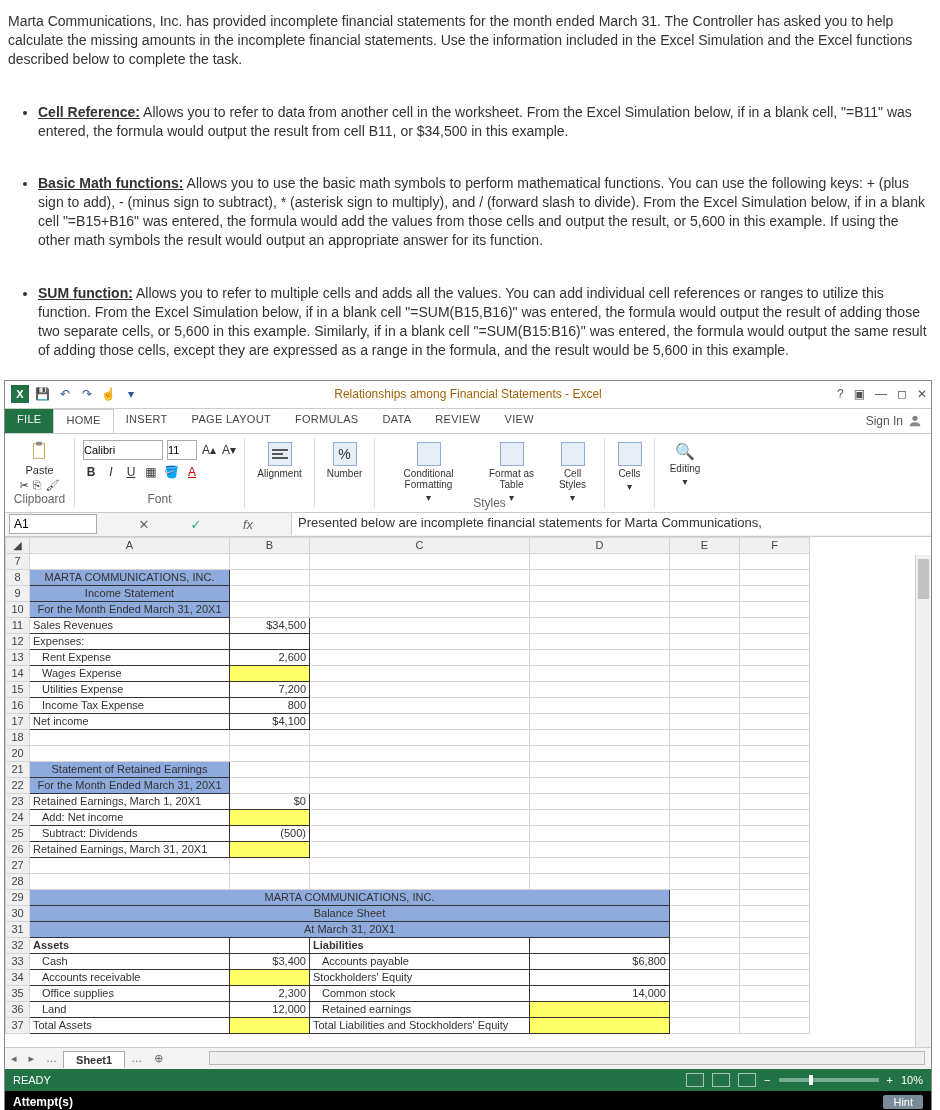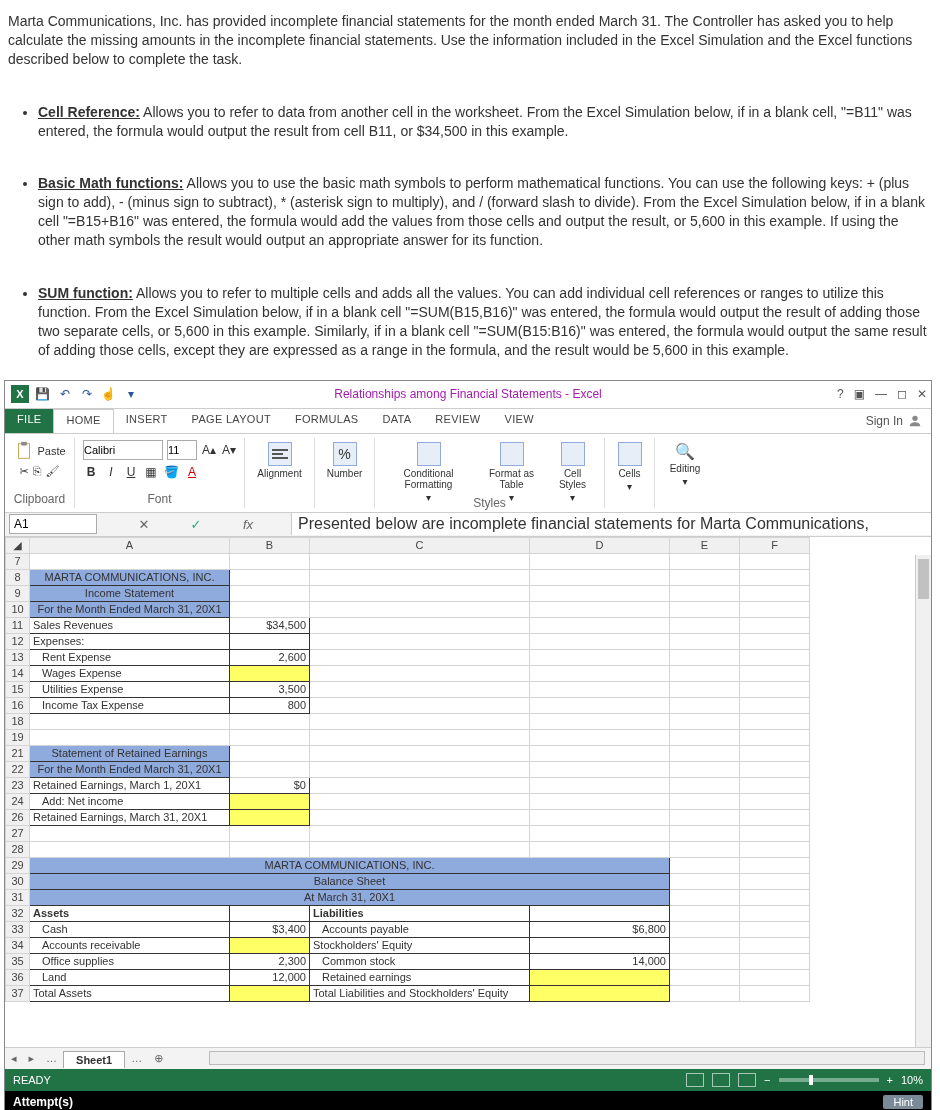--- a/index.html
+++ b/index.html
@@ -4,43 +4,43 @@
 <style>
   * { box-sizing: border-box; margin: 0; padding: 0; }
   body { font-family: Arial, sans-serif; font-size: 13px; color: #333; background: #fff; width: 940px; }
   .instructions { padding: 12px 8px 10px 8px; line-height: 1.35; font-size: 14px; }
   .instructions ul { margin: 10px 0 10px 30px; }
   .instructions li { margin-bottom: 6px; margin-top: 34px; }
   .term { font-weight: bold; text-decoration: underline; }
   .excel-frame { border: 1px solid #888; margin: 0 4px; width: 928px; }
   .titlebar { background: #fff; height: 28px; display: flex; align-items: center; font-size: 12px; color: #555; position: relative; border-bottom: 1px solid #ccc; }
   .titlebar .qat { display: flex; align-items: center; gap: 6px; padding: 0 6px; }
-  .titlebar .titletext { position: absolute; left: 0; right: 0; text-align: center; pointer-events: none; font-size: 12px; color: #a21caf; }
+  .titlebar .titletext { position: absolute; left: 0; right: 0; text-align: center; pointer-events: none; font-size: 12px; color: #a16207; }
   .titlebar .winbtns { position: absolute; right: 4px; display: flex; gap: 10px; align-items: center; }
   .qat-icon { width: 16px; height: 16px; display: inline-flex; align-items: center; justify-content: center; color: #2b579a; font-size: 12px; }
   .excel-logo { background: #217346; color: #fff; width: 18px; height: 18px; display: inline-flex; align-items: center; justify-content: center; font-weight: bold; font-size: 11px; }
   .ribbon-tabs { display: flex; align-items: stretch; background: #fff; height: 24px; font-size: 12px; }
   .ribbon-tab { padding: 4px 12px; color: #444; cursor: pointer; text-transform: uppercase; font-size: 11px; letter-spacing: 0.3px; }
   .ribbon-tab.file { background: #217346; color: #fff; }
   .ribbon-tab.active { border: 1px solid #ccc; border-bottom: none; background: #fff; }
   .signin { margin-left: auto; padding: 4px 8px; font-size: 12px; color: #555; display: flex; align-items: center; gap: 4px; }
   .ribbon-body { background: #fff; border-top: 1px solid #ccc; border-bottom: 1px solid #ccc; display: flex; padding: 4px 0; height: 80px; font-size: 11px; }
   .rgroup { border-right: 1px solid #ddd; padding: 2px 8px; display: flex; flex-direction: column; justify-content: space-between; }
   .rgroup .label { text-align: center; color: #666; font-size: 12px; }
   .rgroup .tools { display: flex; flex-direction: column; gap: 3px; }
   .rgroup .tools-row { display: flex; gap: 4px; align-items: center; }
-  .paste-btn { display: flex; align-items: center; gap: 2px; }
+  .paste-btn { display: flex; flex-direction: column; align-items: center; gap: 2px; }
   .font-sel { border: 1px solid #aaa; font-size: 11px; height: 20px; }
   .fmt-btn { border: 1px solid transparent; min-width: 16px; height: 18px; display: inline-flex; align-items: center; justify-content: center; font-size: 12px; cursor: pointer; }
   .big-btn { display: flex; flex-direction: column; align-items: center; gap: 2px; padding: 2px 4px; cursor: pointer; font-size: 10px; text-align: center; }
   .big-btn .bicon { width: 24px; height: 24px; border: 1px solid #8faadc; background: #e8eef7; }
   .namebox-row { display: flex; align-items: center; border-bottom: 1px solid #ccc; height: 24px; background: #f3f3f3; gap: 34px; }
   .namebox { width: 88px; border: 1px solid #aaa; background: #fff; font-size: 12px; padding: 2px 4px; margin: 0 4px; }
   .fx-btn { width: 18px; height: 18px; display: inline-flex; align-items: center; justify-content: center; color: #666; }
-  .formula-bar { flex: 1; border-left: 1px solid #ccc; padding: 2px 6px; font-size: 16px; background: #fff; height: 22px; overflow: hidden; white-space: nowrap; }
+  .formula-bar { flex: 1; border-left: 1px solid #ccc; padding: 2px 6px; font-size: 13px; background: #fff; height: 22px; overflow: hidden; white-space: nowrap; }
   .grid-wrap { height: 510px; overflow: hidden; background: #fff; position: relative; }
   .grid-scroll { overflow: auto; height: 100%; }
   table.sheet { border-collapse: collapse; font-size: 11px; }
   table.sheet td, table.sheet th { border: 1px solid #d4d4d4; height: 16px; padding: 0 3px; white-space: nowrap; }
   table.sheet th { background: #f0f0f0; font-weight: normal; color: #444; text-align: center; position: sticky; }
   table.sheet th.rowhdr { width: 24px; min-width: 24px; text-align: center; }
   table.sheet th.colA { width: 200px; min-width: 200px; }
   table.sheet th.colB { width: 80px; min-width: 80px; }
   table.sheet th.colC { width: 220px; min-width: 220px; }
   table.sheet th.colD { width: 140px; min-width: 140px; }
@@ -299,46 +299,55 @@
               <td class="cell-bord indent1">Wages Expense</td>
               <td class="cell-yellow"></td>
               <td></td>
               <td></td>
               <td></td>
               <td></td>
             </tr>
       <tr>
               <th class="rowhdr">15</th>
               <td class="cell-bord indent1">Utilities Expense</td>
-              <td class="cell-bord cell-right">3,500</td>
+              <td class="cell-bord cell-right">7,200</td>
               <td></td>
               <td></td>
               <td></td>
               <td></td>
             </tr>
       <tr>
               <th class="rowhdr">16</th>
               <td class="cell-bord indent1">Income Tax Expense</td>
               <td class="cell-bord cell-right">800</td>
               <td></td>
               <td></td>
               <td></td>
               <td></td>
             </tr>
       <tr>
+              <th class="rowhdr">17</th>
+              <td class="cell-bord">Net income</td>
+              <td class="cell-bord cell-right">$4,100</td>
+              <td></td>
+              <td></td>
+              <td></td>
+              <td></td>
+            </tr>
+      <tr>
               <th class="rowhdr">18</th>
               <td></td>
               <td></td>
               <td></td>
               <td></td>
               <td></td>
               <td></td>
             </tr>
       <tr>
-              <th class="rowhdr">19</th>
+              <th class="rowhdr">20</th>
               <td></td>
               <td></td>
               <td></td>
               <td></td>
               <td></td>
               <td></td>
             </tr>
       <tr>
               <th class="rowhdr">21</th>
               <td class="hdr-blue">Statement of Retained Earnings</td>
@@ -363,20 +372,29 @@
               <td class="cell-bord cell-right">$0</td>
               <td></td>
               <td></td>
               <td></td>
               <td></td>
             </tr>
       <tr>
               <th class="rowhdr">24</th>
               <td class="cell-bord indent1">Add: Net income</td>
               <td class="cell-yellow"></td>
+              <td></td>
+              <td></td>
+              <td></td>
+              <td></td>
+            </tr>
+      <tr>
+              <th class="rowhdr">25</th>
+              <td class="cell-bord indent1">Subtract: Dividends</td>
+              <td class="cell-bord cell-right">(500)</td>
               <td></td>
               <td></td>
               <td></td>
               <td></td>
             </tr>
       <tr>
               <th class="rowhdr">26</th>
               <td class="cell-bord">Retained Earnings, March 31, 20X1</td>
               <td class="cell-yellow"></td>
               <td></td>

